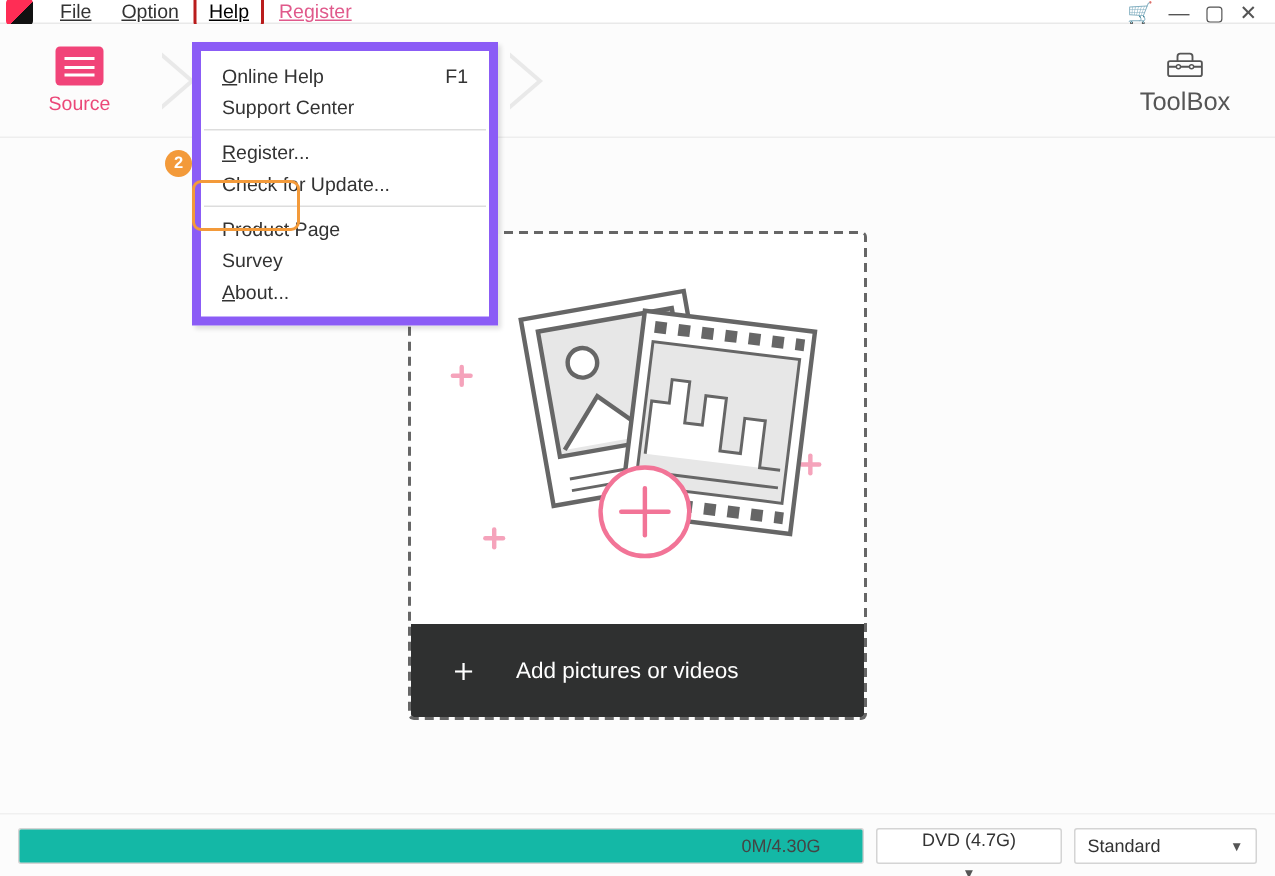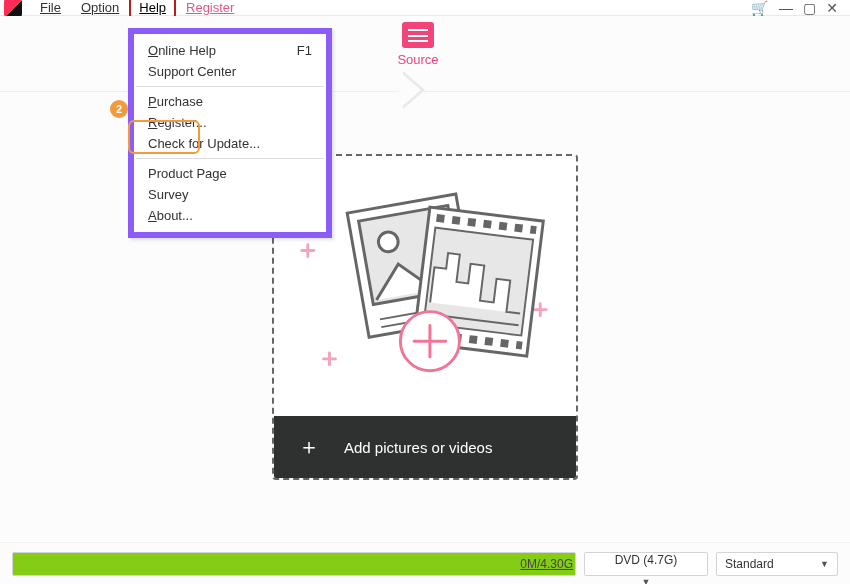--- a/index.html
+++ b/index.html
@@ -57,21 +57,20 @@
 
   
   .toolbar {
     position: relative;
     height: 76px;
     display: flex;
     align-items: center;
     padding: 6px 20px 6px 6px;
     border-bottom: 1px solid #eee;
     background: #fcfcfc;
-    flex-direction: column;
   }
   .step {
     display: flex;
     flex-direction: column;
     align-items: center;
     width: 94px;
     gap: 4px;
   }
   .step.active .step-label { color: #eb4778; font-weight: 500; }
   .step-icon {
@@ -228,28 +227,27 @@
     gap: 8px;
     padding: 0 12px;
     background: #fcfcfc;
     border-top: 1px solid #f0f0f0;
   }
   .size-readout {
     flex: 1;
     height: 24px;
     border: 1px solid #d4d4d4;
     border-radius: 2px;
-    background: #84cc16;
+    background: #14b8a6;
     display: flex;
     align-items: center;
     justify-content: flex-end;
-    padding: 0 2px;
+    padding: 0 28px;
     font-size: 12px;
     color: #444;
-    text-decoration: underline;
   }
   .combo {
     height: 24px;
     border: 1px solid #d4d4d4;
     background: #fff;
     border-radius: 2px;
     display: flex;
     align-items: center;
     justify-content: space-between;
     padding: 0 8px;
@@ -306,23 +304,20 @@
 
 <div class="dropdown">
   <div class="dd-item">
     <span><u>O</u><span>nline Help</span></span>
     <span>F1</span>
   </div>
   <div class="dd-item">
       <span>Support Center</span>
     </div>
   <div class="dd-sep"></div>
-  <div class="dd-item">
-      <span><u>P</u>urchase</span>
-    </div>
   <div class="dd-item">
       <span><u>R</u>egister...</span>
     </div>
   <div class="dd-item">
       <span>Check for Update...</span>
     </div>
   <div class="dd-sep"></div>
   <div class="dd-item">
       <span>Product Page</span>
     </div>

